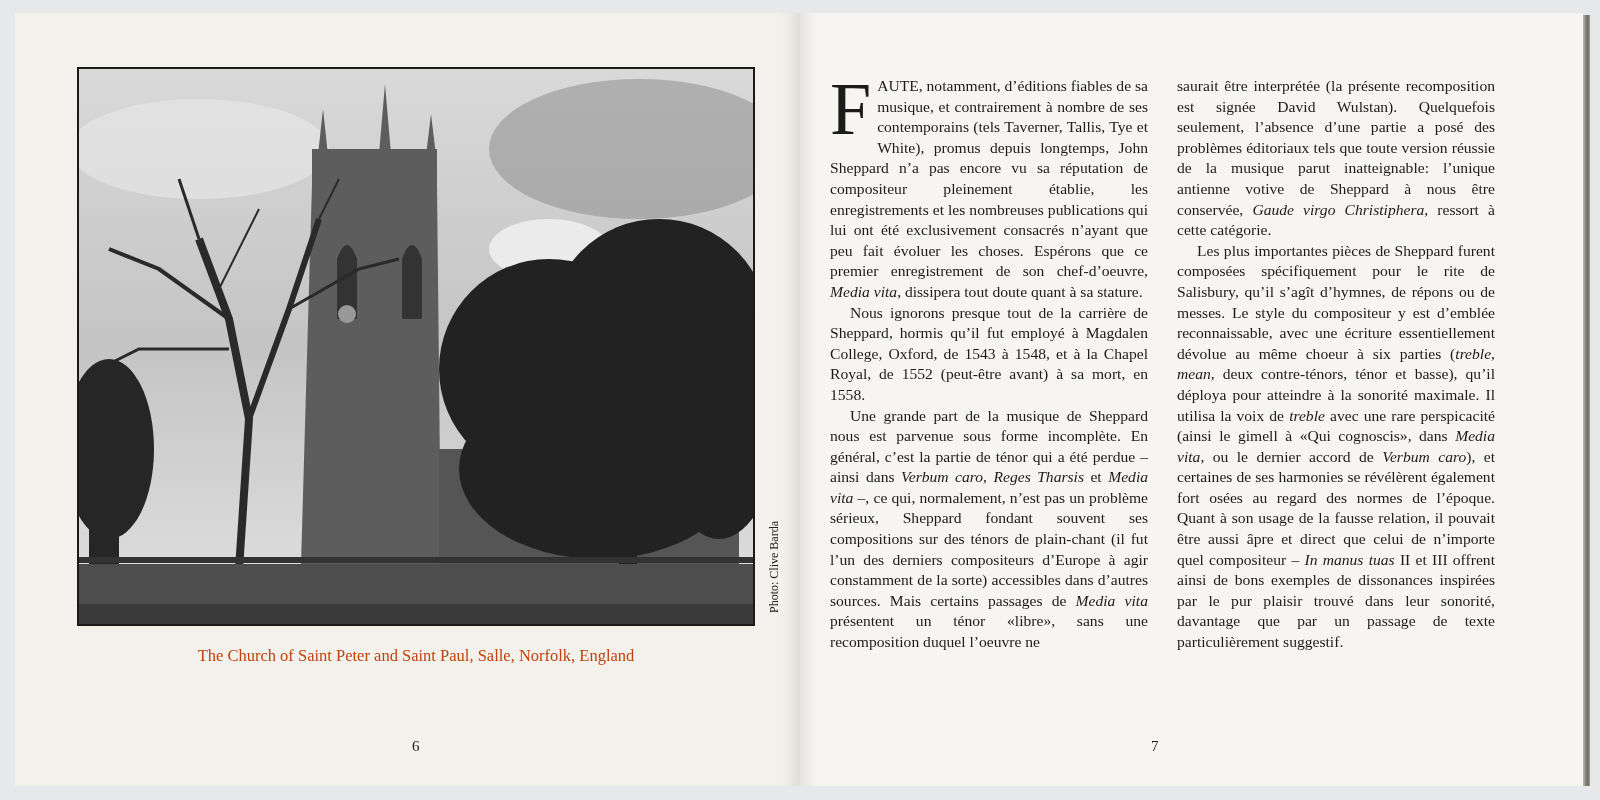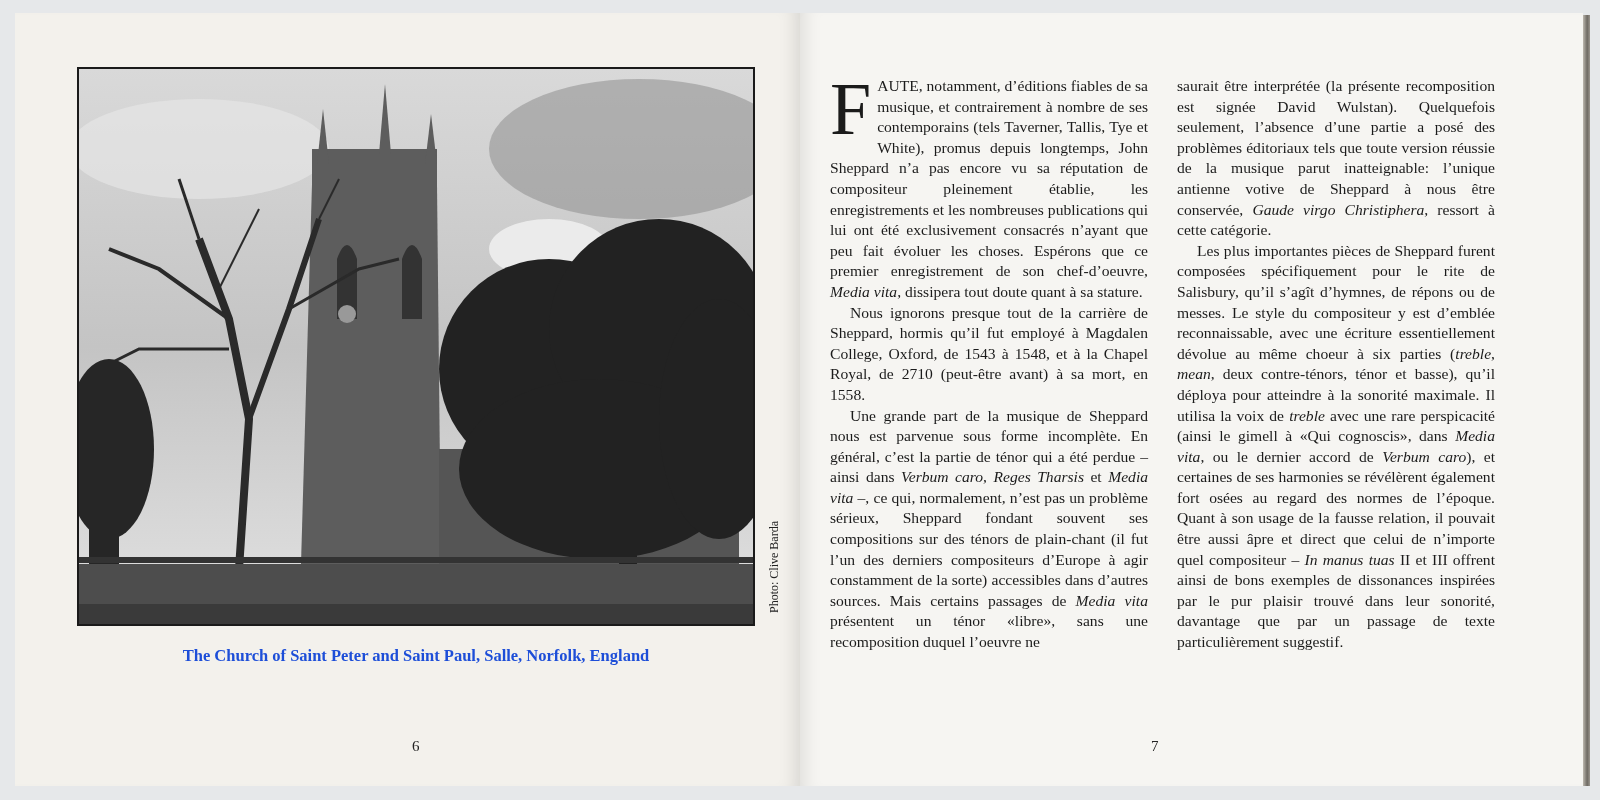--- a/index.html
+++ b/index.html
@@ -25,21 +25,21 @@
     border:2px solid #1a1a1a; background:#e8e8e8; overflow:hidden;
   }
   .photo-frame svg { display:block; width:100%; height:100%; }
   .photo-credit {
     position:absolute; left:752px; top:600px;
     transform-origin:left top; transform:rotate(-90deg);
     font-size:12px; white-space:nowrap; color:#222;
   }
   .caption {
     position:absolute; left:62px; top:633px; width:678px; text-align:center;
-    font-weight:bold; font-size:16.5px; color:#1d4ed8;
+    font-weight:normal; font-size:16.5px; color:#c2410c;
   }
   .page-num {
     position:absolute; top:725px; font-size:15px; color:#222;
   }
   .page.left .page-num { left:397px; }
   .page.right .page-num { left:351px; }
   .col {
     position:absolute; top:63px; width:318px;
     font-size:15.6px; line-height:20.6px; text-align:justify;
   }
@@ -113,21 +113,21 @@
     </svg>
   </div>
   <div class="photo-credit">Photo: Clive Barda</div>
   <div class="caption">The Church of Saint Peter and Saint Paul, Salle, Norfolk, England</div>
   <div class="page-num">6</div>
 </div>
 
 <div class="page right">
   <div class="col c1">
     <p class="first"><span class="dropcap">F</span><span>AUTE, notamment, d’éditions fiables de sa musique, et contrairement à nombre de ses contemporains (tels Taverner, Tallis, Tye et White), promus depuis longtemps, John Sheppard n’a pas encore vu sa réputation de compositeur pleinement établie, les enregistrements et les nombreuses publications qui lui ont été exclusivement consacrés n’ayant que peu fait évoluer les choses. Espérons que ce premier enregistrement de son chef-d’oeuvre, </span><i>Media vita</i><span>, dissipera tout doute quant à sa stature.</span></p>
-    <p>Nous ignorons presque tout de la carrière de Sheppard, hormis qu’il fut employé à Magdalen College, Oxford, de 1543 à 1548, et à la Chapel Royal, de 2710 (peut-être avant) à sa mort, en 1558.</p>
+    <p>Nous ignorons presque tout de la carrière de Sheppard, hormis qu’il fut employé à Magdalen College, Oxford, de 1543 à 1548, et à la Chapel Royal, de 1552 (peut-être avant) à sa mort, en 1558.</p>
     <p><span>Une grande part de la musique de Sheppard nous est parvenue sous forme incomplète. En général, c’est la partie de ténor qui a été perdue – ainsi dans </span><i>Verbum caro</i><span>, </span><i>Reges Tharsis</i><span> et </span><i>Media vita</i><span> –, ce qui, normalement, n’est pas un problème sérieux, Sheppard fondant souvent ses compositions sur des ténors de plain-chant (il fut l’un des derniers compositeurs d’Europe à agir constamment de la sorte) accessibles dans d’autres sources. Mais certains passages de </span><i>Media vita</i><span> présentent un ténor «libre», sans une recomposition duquel l’oeuvre ne</span></p>
   </div>
   <div class="col c2">
     <p class="noindent"><span>saurait être interprétée (la présente recomposition est signée David Wulstan). Quelquefois seulement, l’absence d’une partie a posé des problèmes éditoriaux tels que toute version réussie de la musique parut inatteignable: l’unique antienne votive de Sheppard à nous être conservée, </span><i>Gaude virgo Christiphera</i><span>, ressort à cette catégorie.</span></p>
     <p><span>Les plus importantes pièces de Sheppard furent composées spécifiquement pour le rite de Salisbury, qu’il s’agît d’hymnes, de répons ou de messes. Le style du compositeur y est d’emblée reconnaissable, avec une écriture essentiellement dévolue au même choeur à six parties (</span><i>treble</i><span>, </span><i>mean</i><span>, deux contre-ténors, ténor et basse), qu’il déploya pour atteindre à la sonorité maximale. Il utilisa la voix de </span><i>treble</i><span> avec une rare perspicacité (ainsi le gimell à «Qui cognoscis», dans </span><i>Media vita</i><span>, ou le dernier accord de </span><i>Verbum caro</i><span>), et certaines de ses harmonies se révélèrent également fort osées au regard des normes de l’époque. Quant à son usage de la fausse relation, il pouvait être aussi âpre et direct que celui de n’importe quel compositeur – </span><i>In manus tuas</i><span> II et III offrent ainsi de bons exemples de dissonances inspirées par le pur plaisir trouvé dans leur sonorité, davantage que par un passage de texte particulièrement suggestif.</span></p>
   </div>
   <div class="page-num">7</div>
 </div>
 
 </body></html>

